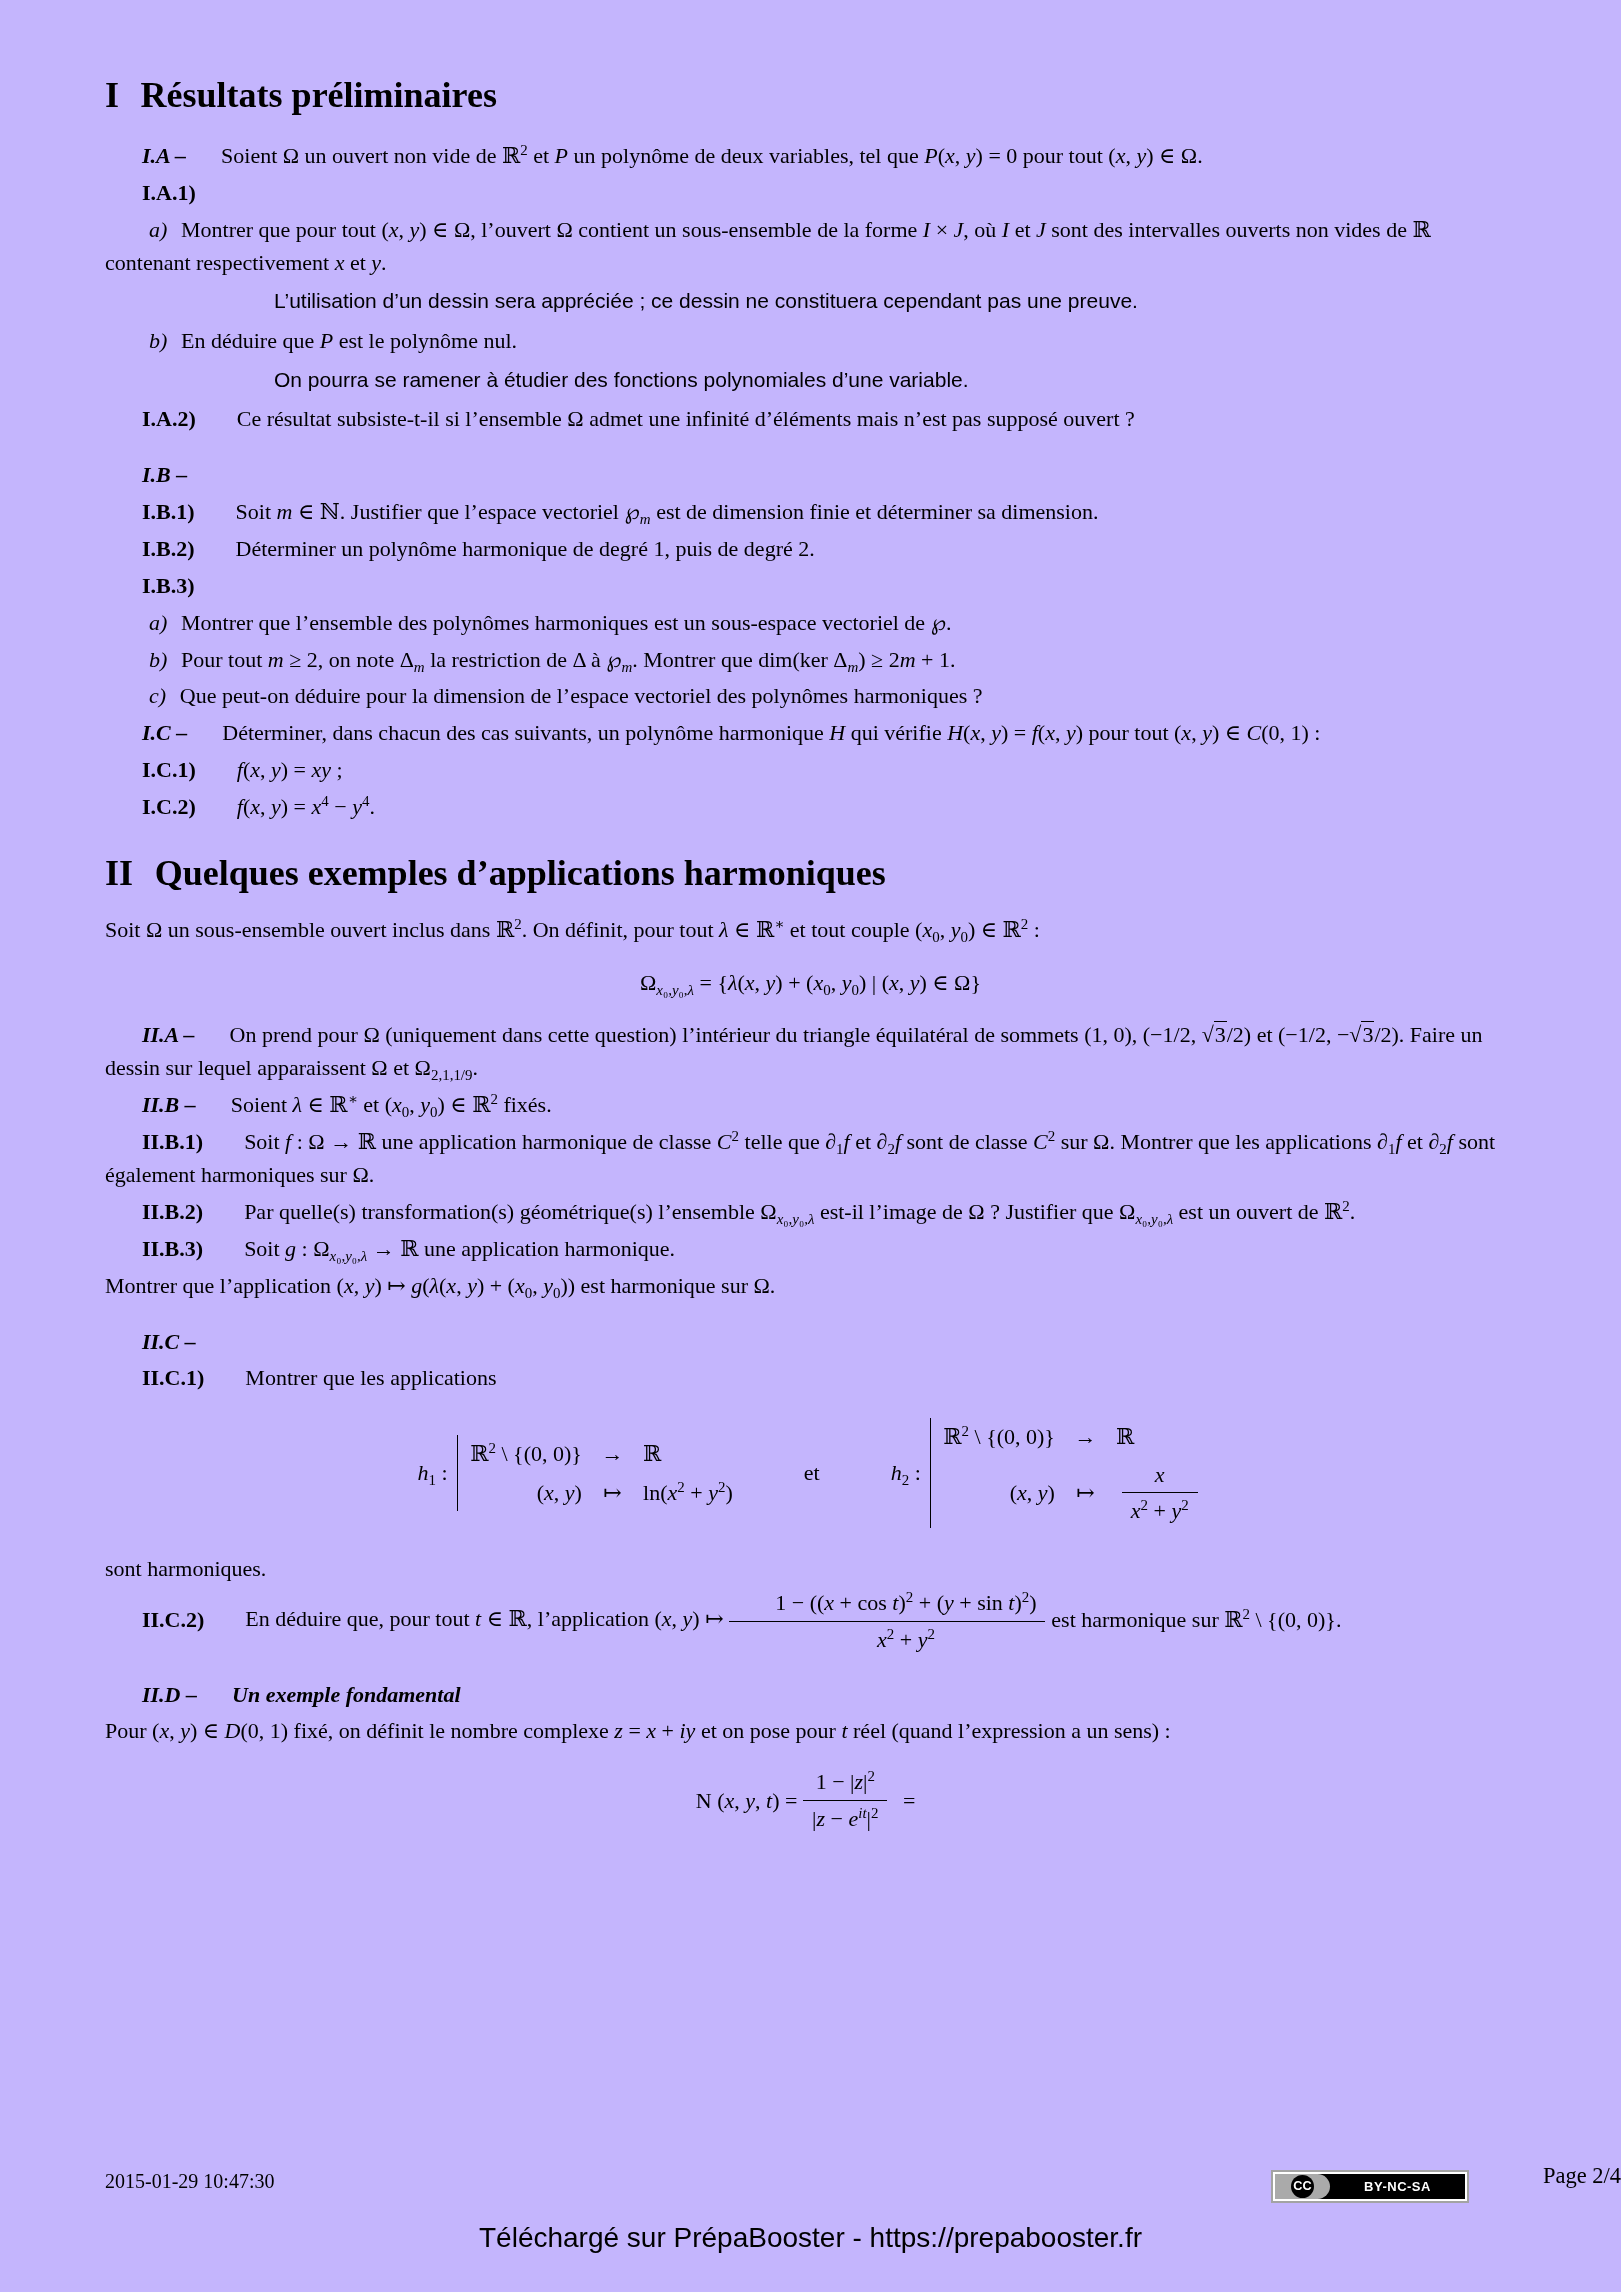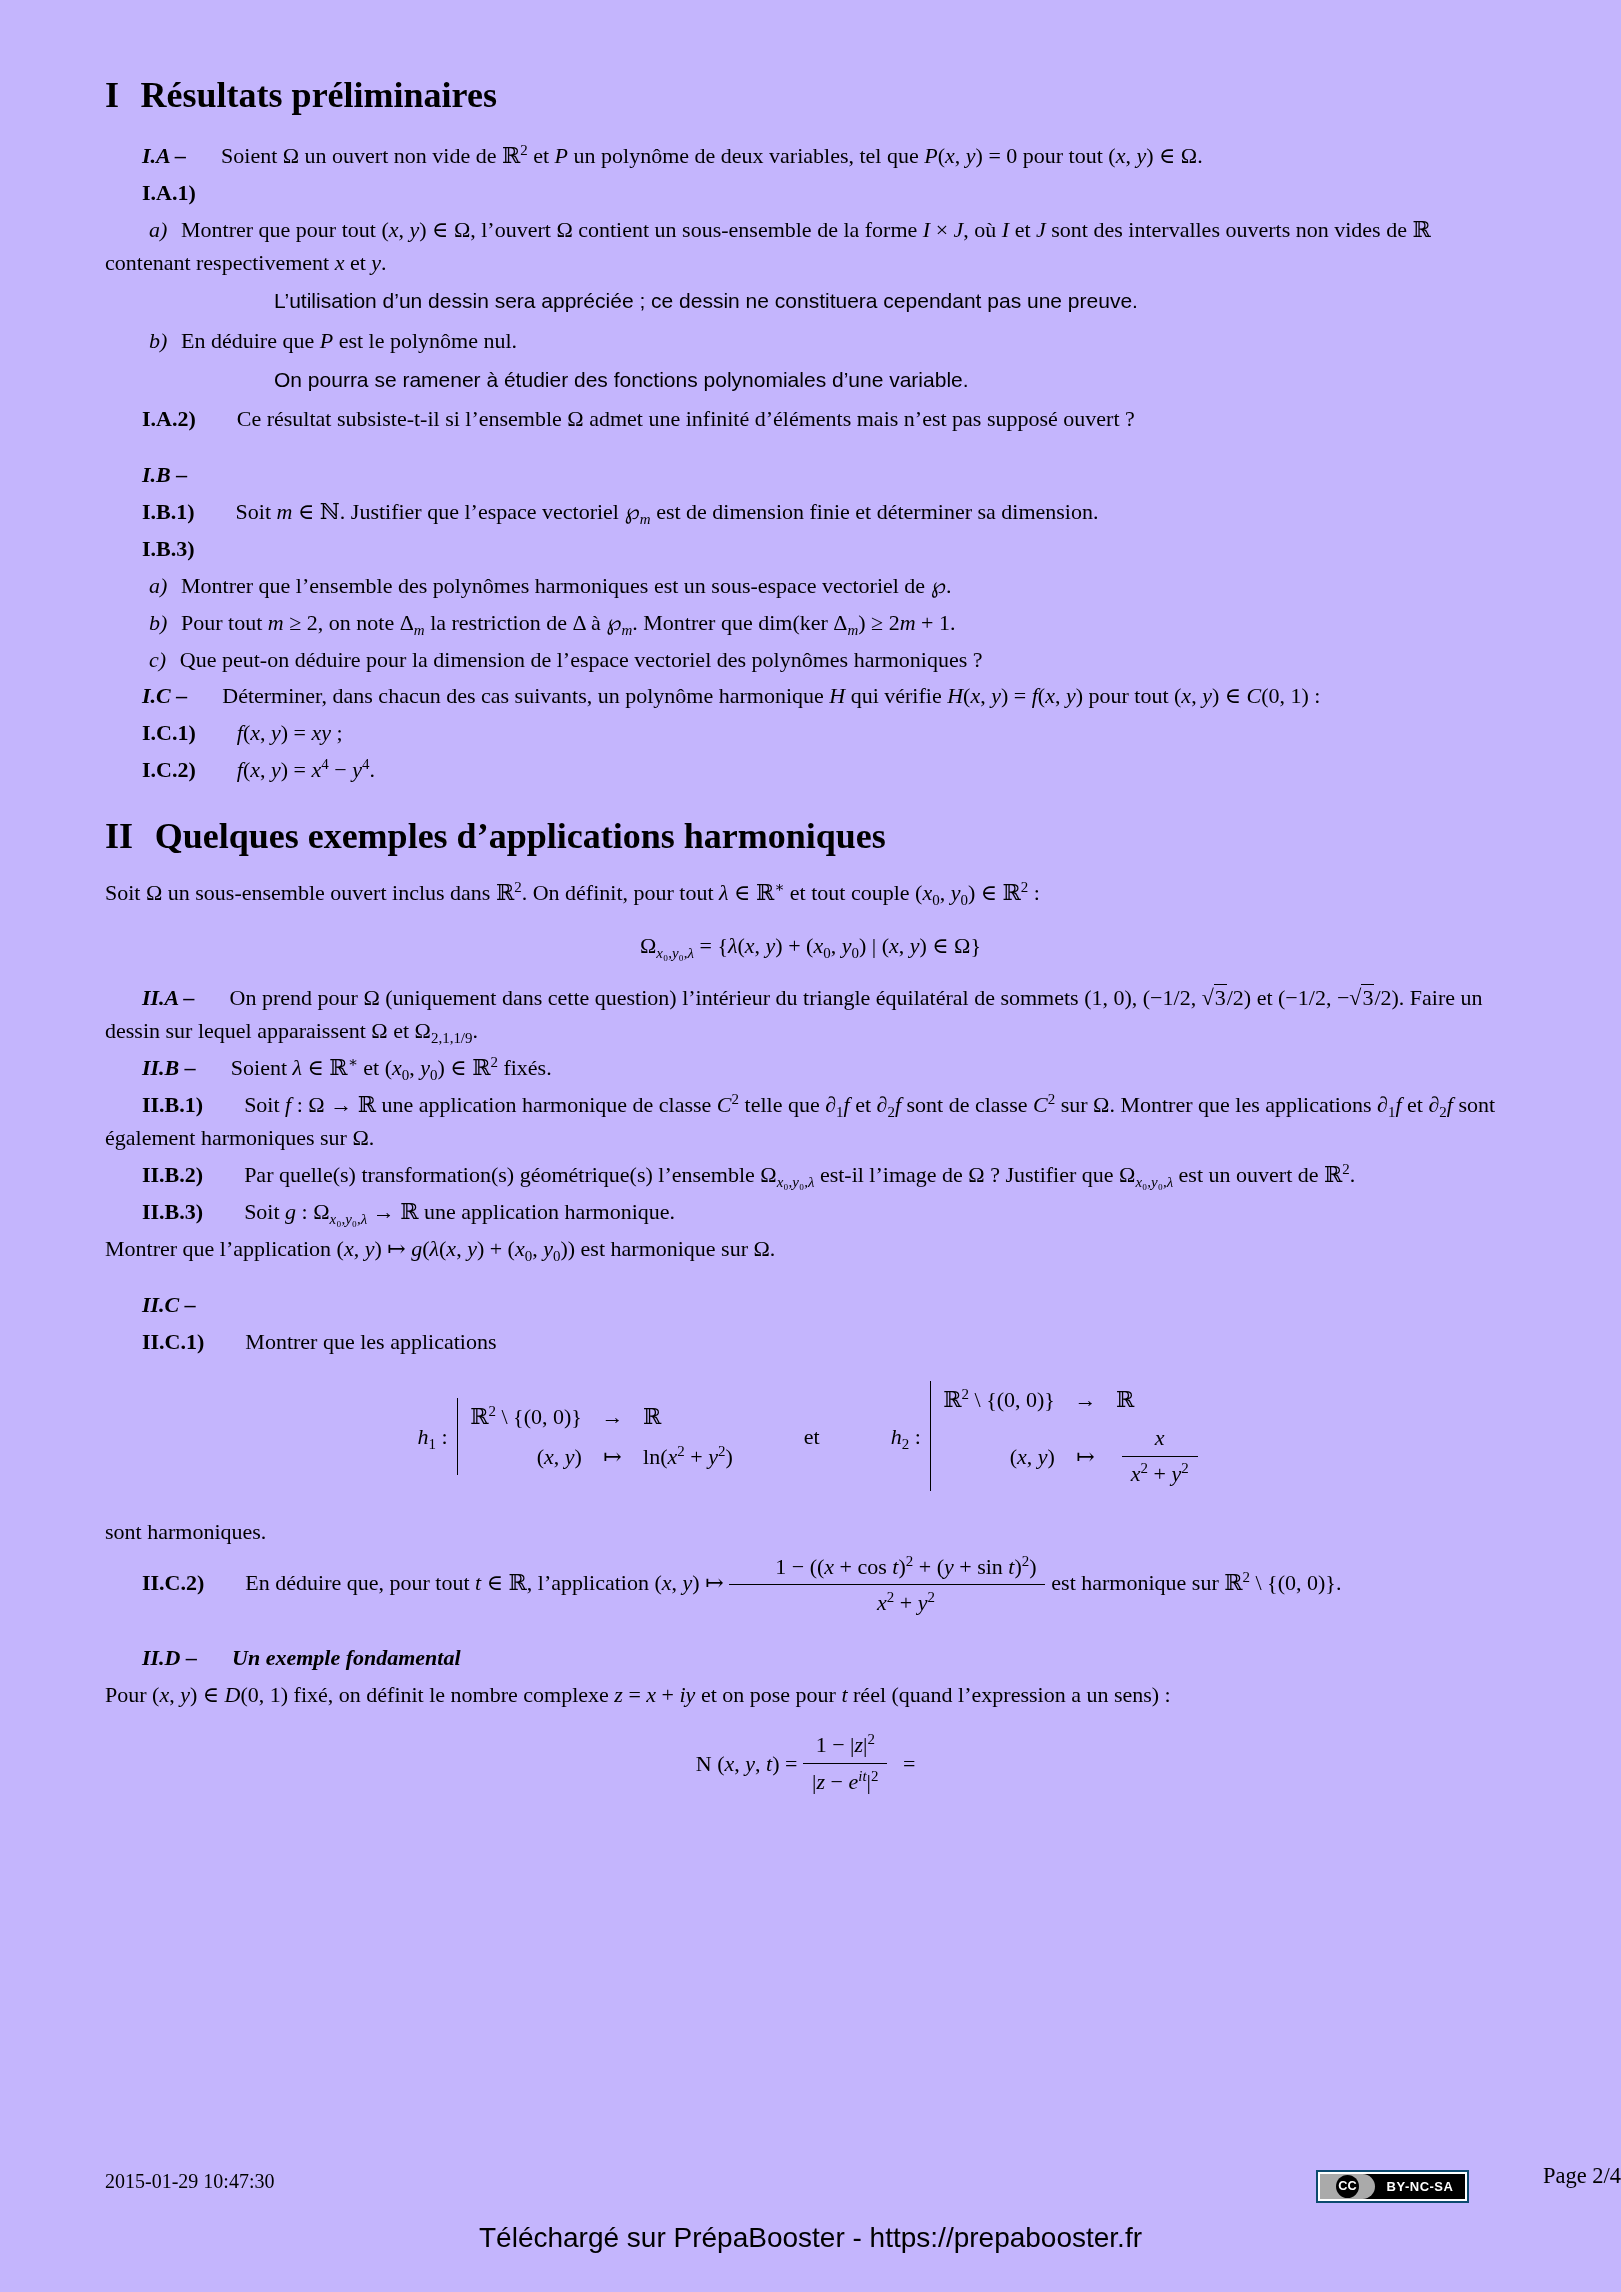--- a/index.html
+++ b/index.html
@@ -80,23 +80,23 @@
     text-align:right;font-size:22.5px;
   }
   .footer-dl{
     position:absolute;left:0;right:0;top:2217px;
     text-align:center;
     font-family:"Liberation Sans","DejaVu Sans",sans-serif;
     font-size:28px;
   }
   .cc-badge{
     position:absolute;top:2170px;right:152px;
-    width:153px;height:33px;
+    width:198px;height:33px;
     background:#000;
-    border:2px solid #0c4a6e;
+    border:2px solid #a3a3a3;
     box-sizing:border-box;
     display:flex;align-items:stretch;
   }
   .cc-inner{
     flex:1;display:flex;align-items:stretch;
     border:2px solid #fff;
   }
   .cc-left{
     width:55px;background:#aaa;
     border-radius:0 13.7px 13.7px 0;
@@ -135,20 +135,21 @@
     <p class="item"><span class="lbl">b)</span><span>En déduire que <i>P</i> est le polynôme nul.</span></p>
 
     <p class="hint"><span>On pourra se ramener à étudier des fonctions polynomiales d’une variable.</span></p>
 
     <p class="q"><span class="lbl">I.A.2)</span><span>Ce résultat subsiste-t-il si l’ensemble Ω admet une infinité d’éléments mais n’est pas supposé ouvert ?</span></p>
 
     <p class="q qd mt-lg"><span class="lbl">I.B –</span></p>
 
     <p class="q"><span class="lbl">I.B.1)</span><span>Soit <i>m</i> ∈ ℕ. Justifier que l’espace vectoriel ℘<sub><i>m</i></sub> est de dimension finie et déterminer sa dimension.</span></p>
 
+    <p class="q"><span class="lbl">I.B.2)</span><span>Déterminer un polynôme harmonique de degré 1, puis de degré 2.</span></p>
 
     <p class="q"><span class="lbl">I.B.3)</span></p>
 
     <p class="item"><span class="lbl">a)</span><span>Montrer que l’ensemble des polynômes harmoniques est un sous-espace vectoriel de ℘.</span></p>
 
     <p class="item"><span class="lbl">b)</span><span>Pour tout <i>m</i> ≥ 2, on note Δ<sub><i>m</i></sub> la restriction de Δ à ℘<sub><i>m</i></sub>. Montrer que dim(ker Δ<sub><i>m</i></sub>) ≥ 2<i>m</i> + 1.</span></p>
 
     <p class="item"><span class="lbl">c)</span><span>Que peut-on déduire pour la dimension de l’espace vectoriel des polynômes harmoniques ?</span></p>
 
     <p class="q qd"><span class="lbl">I.C –</span><span>Déterminer, dans chacun des cas suivants, un polynôme harmonique <i>H</i> qui vérifie <i>H</i>(<i>x</i>, <i>y</i>) = <i>f</i>(<i>x</i>, <i>y</i>) pour tout (<i>x</i>, <i>y</i>) ∈ <i>C</i>(0, 1) :</span></p>

